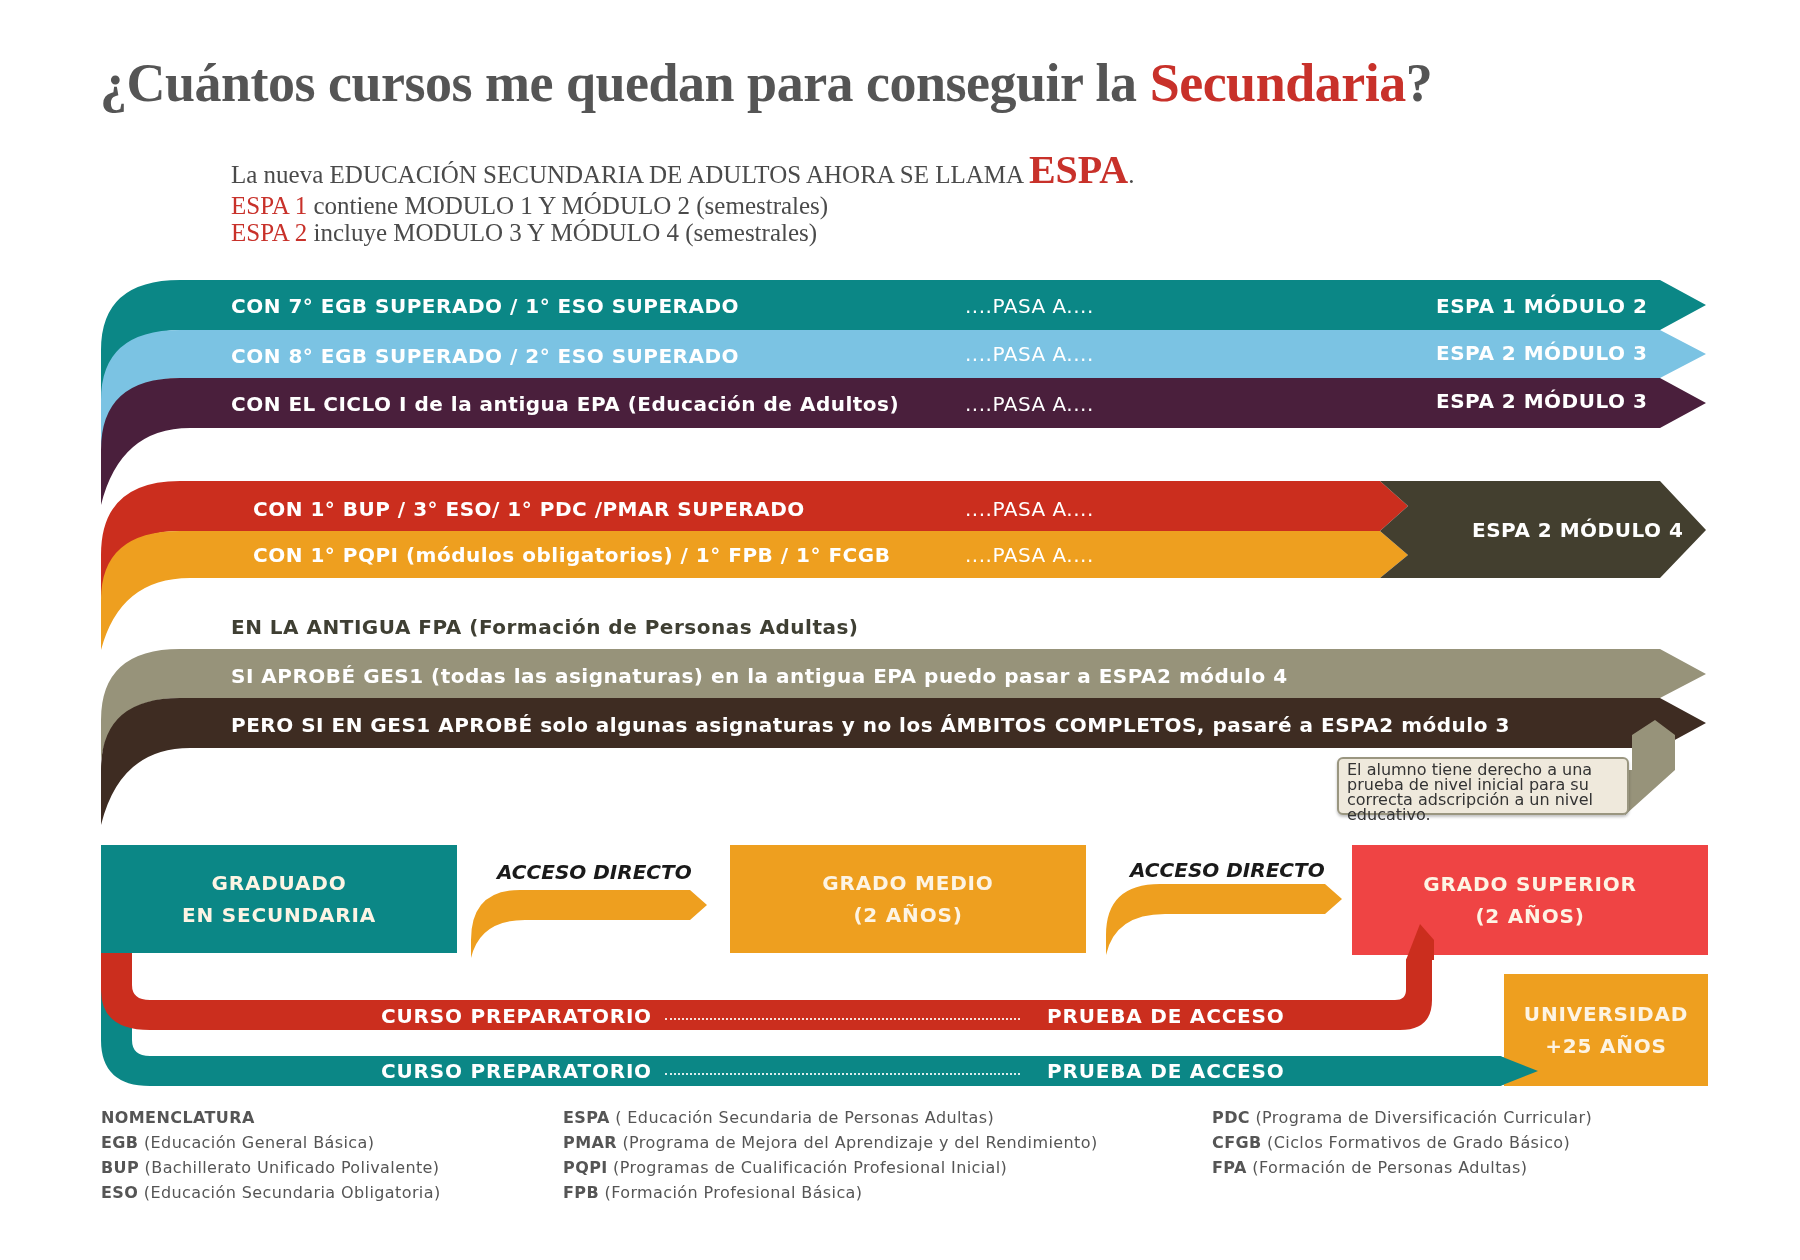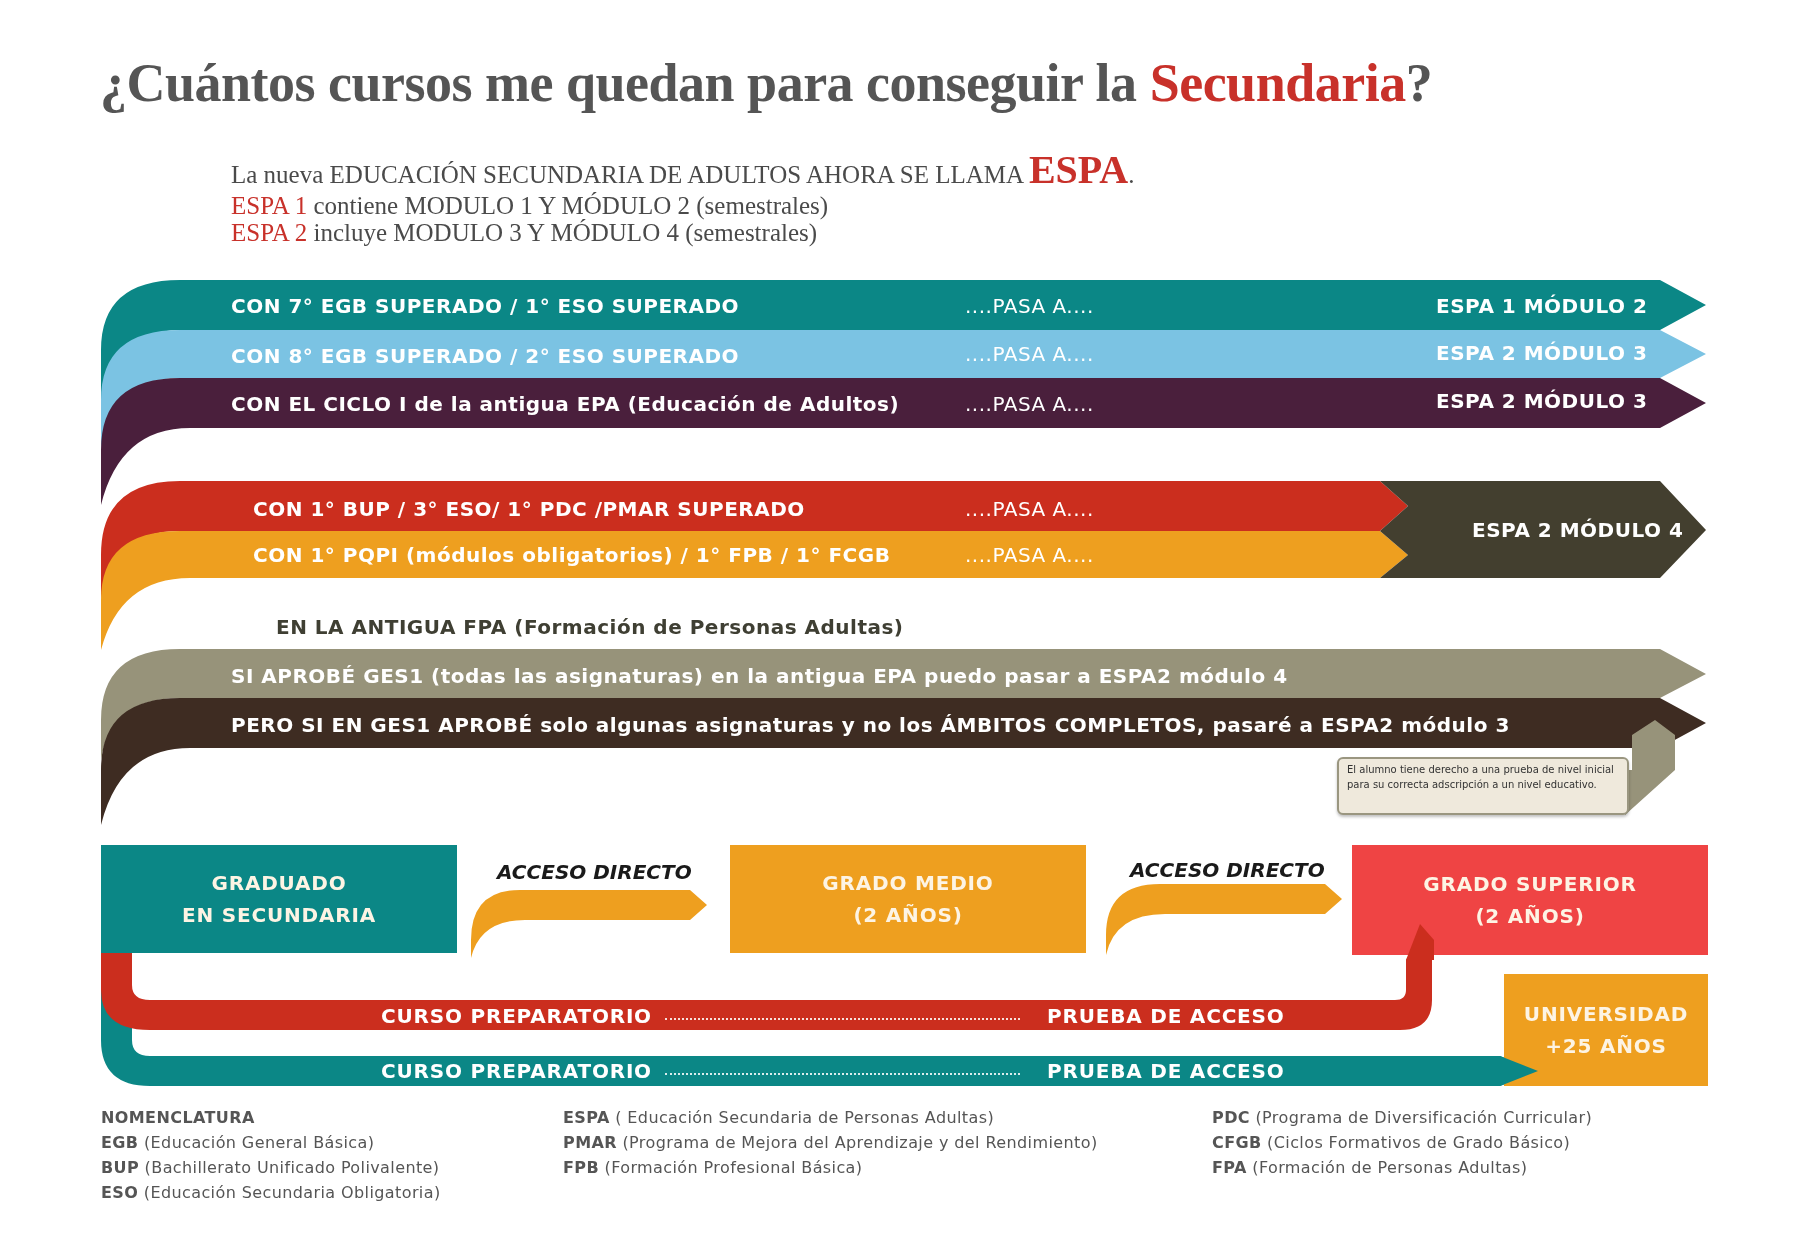--- a/index.html
+++ b/index.html
@@ -9,22 +9,22 @@
   .title{left:100px;top:52px;font-size:54px;font-weight:bold;color:#555;white-space:nowrap;letter-spacing:-0.5px;}
   .title .red{color:#c8312a;}
   .subtitle{left:231px;top:146px;font-size:25px;color:#4a4a4a;white-space:nowrap;}
   .subtitle .big{font-size:40px;color:#c8312a;font-weight:bold;}
   .espa-line{left:231px;font-size:25px;color:#4a4a4a;white-space:nowrap;}
   .espa-line .red{color:#c8312a;}
   svg.bg{position:absolute;left:0;top:0;}
   .lbl{position:absolute;font-weight:bold;font-size:20px;color:#fff;white-space:nowrap;letter-spacing:0.5px;}
   .pasa{position:absolute;font-size:20px;color:#fff;white-space:nowrap;letter-spacing:0.5px;}
   .dest{position:absolute;font-weight:bold;font-size:20px;color:#fff;white-space:nowrap;letter-spacing:0.5px;}
-  .dark-lbl{color:#3f3f33;margin-left:45px;}
-  .note{position:absolute;left:1337px;top:757px;width:292px;height:58px;background:#efe9dc;border:2px solid #9a9680;border-radius:6px;box-shadow:0 2px 3px rgba(0,0,0,0.25);font-size:10px;line-height:15px;color:#333;padding:3px 8px;box-sizing:border-box;}
+  .dark-lbl{color:#3f3f33;}
+  .note{position:absolute;left:1337px;top:757px;width:292px;height:58px;background:#efe9dc;border:2px solid #9a9680;border-radius:6px;box-shadow:0 2px 3px rgba(0,0,0,0.25);font-size:16px;line-height:15px;color:#333;padding:3px 8px;box-sizing:border-box;}
   .box{position:absolute;display:flex;flex-direction:column;align-items:center;justify-content:center;font-weight:bold;font-size:20px;color:#fdf4e4;text-align:center;line-height:32px;letter-spacing:0.8px;}
   .access{position:absolute;font-weight:bold;font-size:20px;color:#1a1a1a;white-space:nowrap;font-style:italic;}
   .bar-lbl{position:absolute;font-weight:bold;font-size:20px;color:#fff;white-space:nowrap;letter-spacing:0.8px;}
   .dots{position:absolute;border-bottom:2px dotted rgba(255,255,255,0.85);height:0;}
   .nom{position:absolute;font-size:16px;color:#555;line-height:25px;white-space:nowrap;letter-spacing:0.4px;}
   .nom b{color:#555;}
 </style>
 </head>
 <body>
 
@@ -120,19 +120,20 @@
 
 <div class="nom" style="left:101px;top:1105px;">
   <div><b>NOMENCLATURA</b></div>
   <div><b>EGB</b><span> (Educación General Básica)</span></div>
   <div><b>BUP</b><span> (Bachillerato Unificado Polivalente)</span></div>
   <div><b>ESO</b><span> (Educación Secundaria Obligatoria)</span></div>
 </div>
 <div class="nom" style="left:563px;top:1105px;">
   <div><b>ESPA</b><span> ( Educación Secundaria de Personas Adultas)</span></div>
   <div><b>PMAR</b><span> (Programa de Mejora del Aprendizaje y del Rendimiento)</span></div>
+  <div><b>PQPI</b><span> (Programas de Cualificación Profesional Inicial)</span></div>
   <div><b>FPB</b><span> (Formación Profesional Básica)</span></div>
 </div>
 <div class="nom" style="left:1212px;top:1105px;">
   <div><b>PDC</b><span> (Programa de Diversificación Curricular)</span></div>
   <div><b>CFGB</b><span> (Ciclos Formativos de Grado Básico)</span></div>
   <div><b>FPA</b><span> (Formación de Personas Adultas)</span></div>
 </div>
 
 </body></html>

